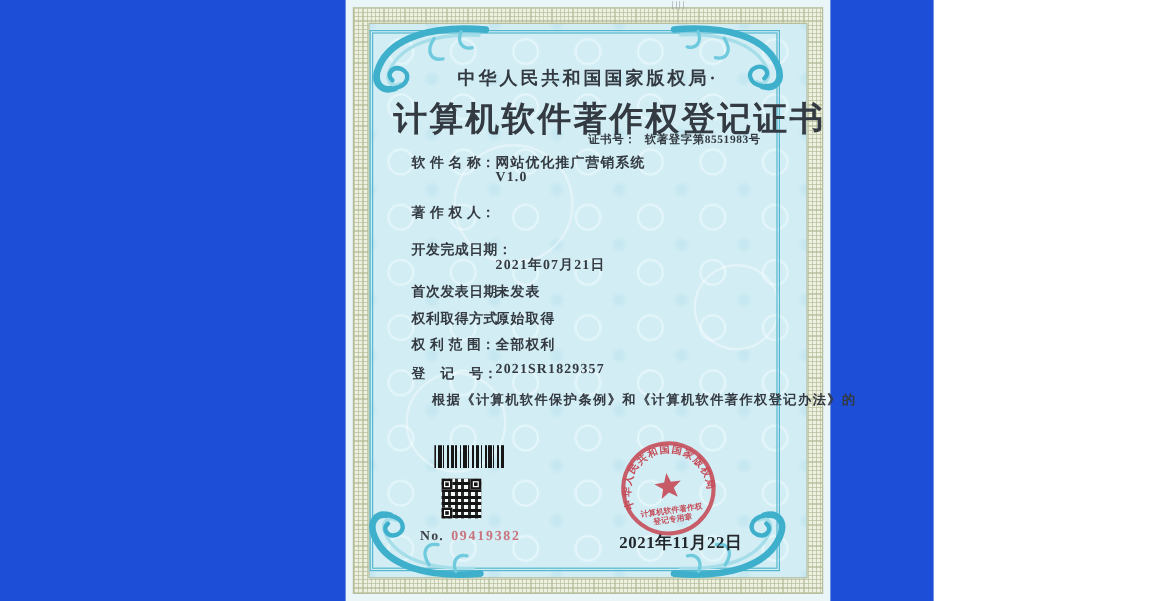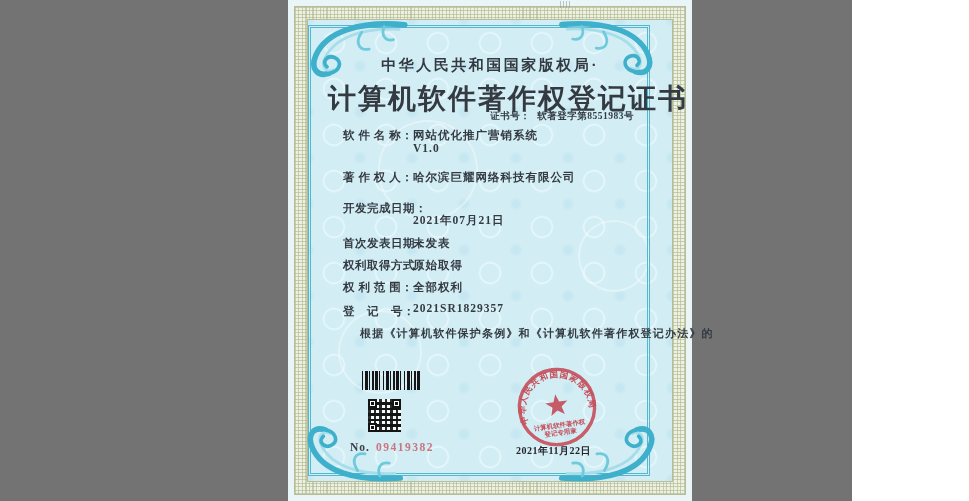--- a/index.html
+++ b/index.html
@@ -1,19 +1,19 @@
 <!DOCTYPE html>
 <html><head>
 <meta charset="utf-8">
 <style>
   * { margin:0; padding:0; box-sizing:border-box; }
   html,body { background:#ffffff; }
   .stage {
-    position:relative; width:852px; height:501px; overflow:hidden;
-    background:#737373;
+    position:relative; width:778px; height:501px; overflow:hidden;
+    background:#1d4ed8;
     font-family:"Liberation Serif","DejaVu Serif",serif;
   }
   
   .cert {
     position:absolute; left:288px; top:0; width:404px; height:501px;
     background:#e9f5f7;
   }
   
   .band {
     position:absolute; inset:6px;
@@ -74,21 +74,21 @@
   .qr-eye::after { content:""; display:block; width:3px; height:3px; background:#141414; margin:1px auto; }
   .qr-eye.e1 { left:0; top:0; } .qr-eye.e2 { right:0; top:0; } .qr-eye.e3 { left:0; bottom:0; }
   
   .serial { left:62px; top:441px; font-size:11.5px; letter-spacing:1px; }
   .serial .no-lbl { color:#3b4149; font-weight:bold; margin-right:6px; }
   .serial .no-val { color:#c9747e; font-weight:bold; letter-spacing:1.5px;text-align:right; }
   
   .seal { position:absolute; left:228px; top:366px; width:82px; height:82px;
     transform:rotate(-8deg); opacity:.92; }
   .issue-date { left:228px; width:92px; top:444px; 
-    font-size:10px; font-weight:bold; letter-spacing:.5px; color:#23272c; }
+    font-size:14px; font-weight:bold; letter-spacing:.5px; color:#23272c; }
   
   .edge-mark { position:absolute; left:272px; top:1px; width:10px; height:7px; opacity:.5;
     background:repeating-linear-gradient(90deg,#8a8f94 0 1px, transparent 1px 3px); }
 </style>
 </head>
 <body>
 
 <div class="stage">
   <div class="cert">
     <div class="band"></div>
@@ -142,21 +142,20 @@
     <div class="txt cert-title">计算机软件著作权登记证书</div>
     <div class="txt certno">
       <span class="lbl">证书号：</span><span>软著登字第8551983号</span>
     </div>
 
     <div class="txt field-label" style="top:128px;">软 件 名 称：</div>
     <div class="txt field-value" style="top:128px;">网站优化推广营销系统</div>
     <div class="txt field-value" style="top:142px;">V1.0</div>
 
     <div class="txt field-label" style="top:170px;">著 作 权 人：</div>
-    <div class="txt field-value" style="top:170px;">哈尔滨巨耀网络科技有限公司</div>
 
     <div class="txt field-label" style="top:201px;">开发完成日期：</div>
     <div class="txt field-value" style="top:213px;">2021年07月21日</div>
 
     <div class="txt field-label" style="top:236px;">首次发表日期：</div>
     <div class="txt field-value" style="top:236px;">未发表</div>
 
     <div class="txt field-label" style="top:258px;">权利取得方式：</div>
     <div class="txt field-value" style="top:258px;">原始取得</div>
 

